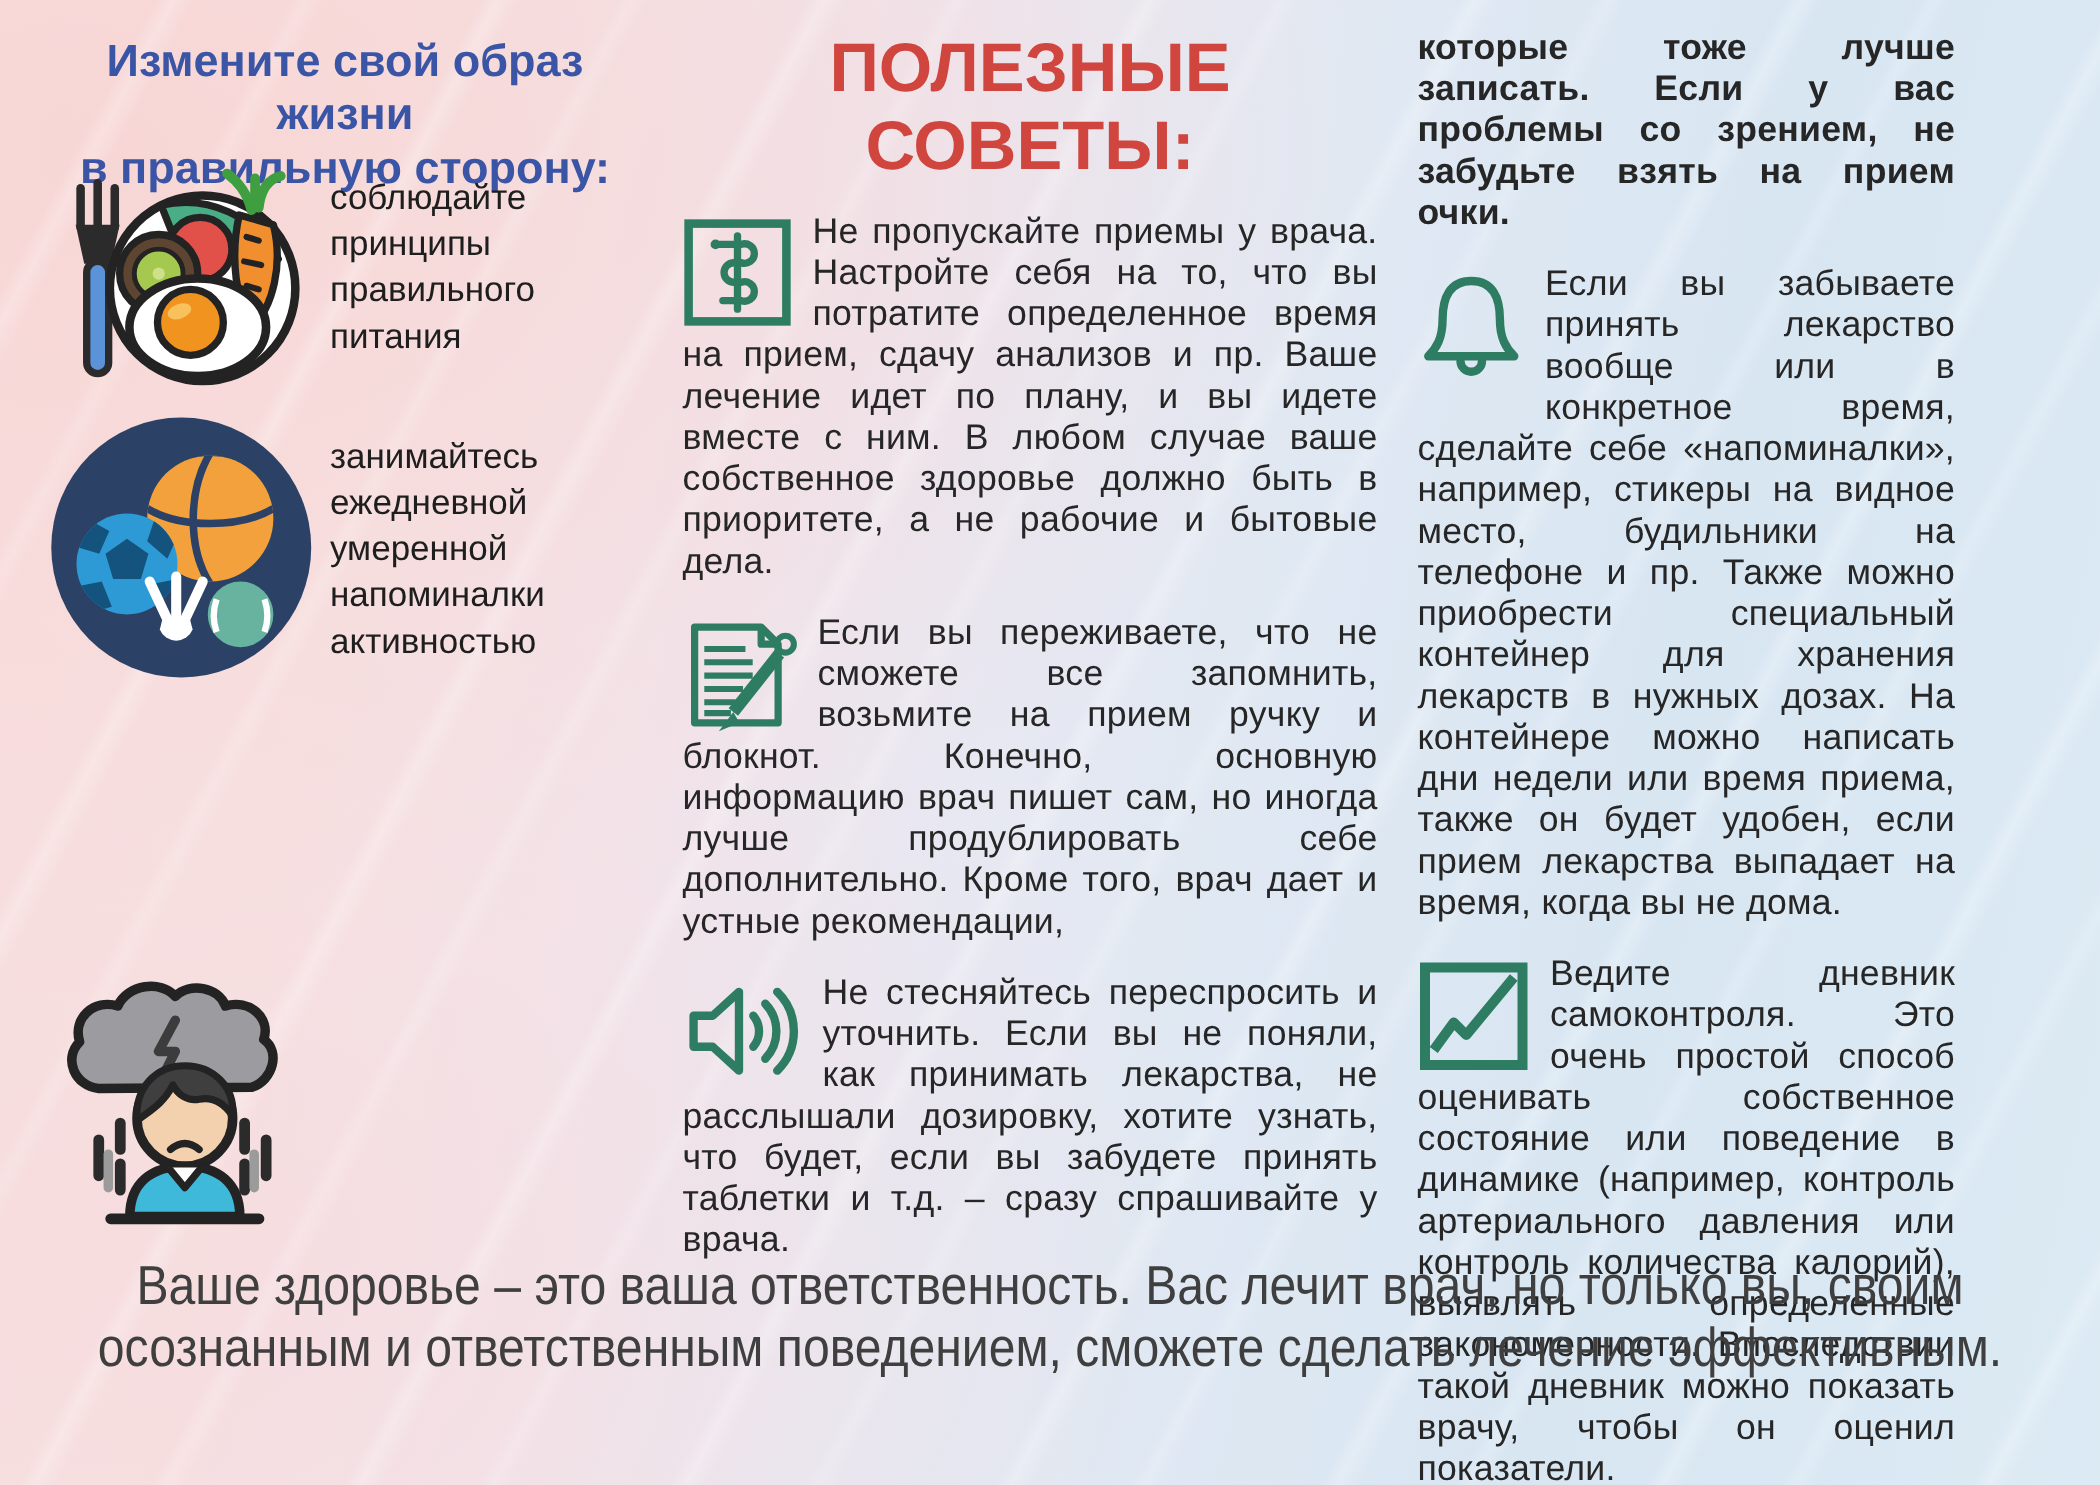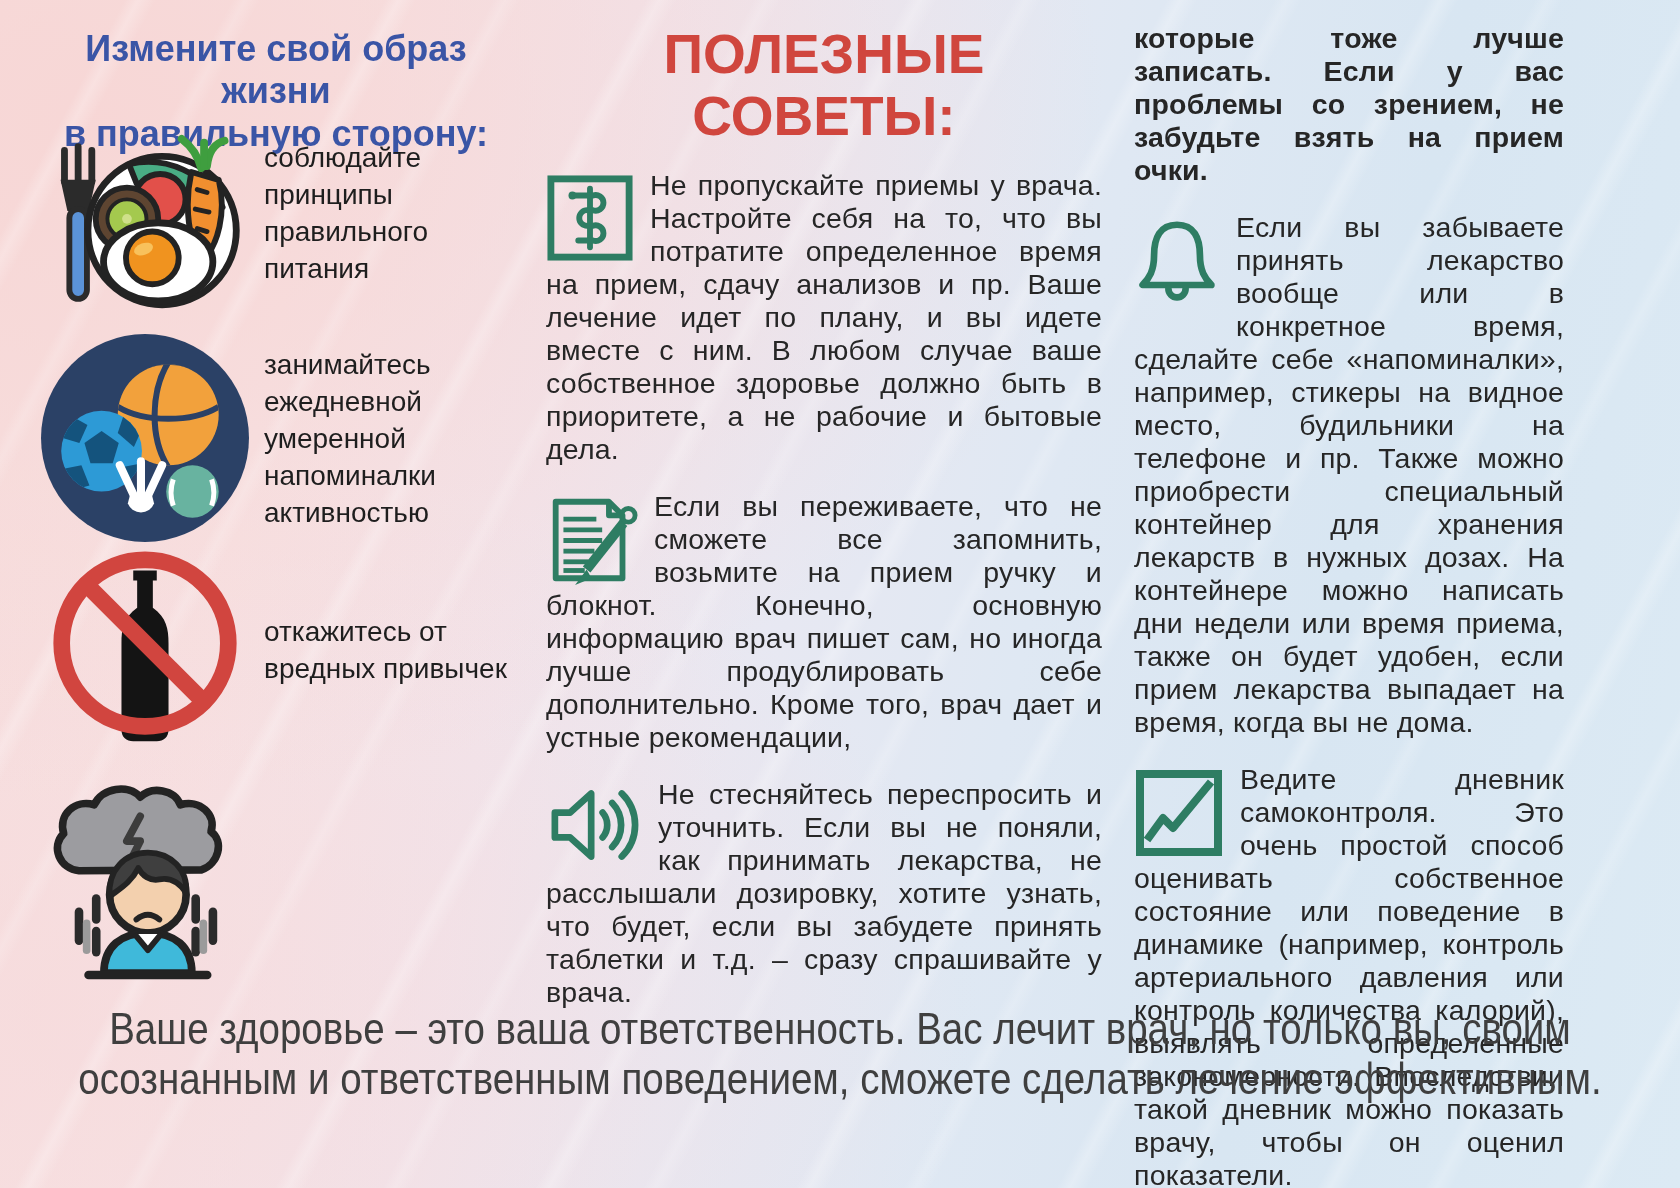--- a/index.html
+++ b/index.html
@@ -150,30 +150,20 @@
           <circle cx="152" cy="158" r="26" fill="#68b3a0"></circle>
           <g stroke="#ffffff" stroke-width="5" fill="none">
             <path d="M133,146 a40,40 0 0 0 0,26"></path>
             <path d="M171,146 a40,40 0 0 1 0,26"></path>
           </g>
         </svg>
       </div>
       <div class="li-label">занимайтесь ежедневной умеренной напоминалки активностью</div>
     </div>
 
-    <div class="lifestyle-item item-3">
-      <div class="li-icon">
-        <svg width="196" height="206" viewBox="0 0 200 210">
-          <path d="M88,24 h24 v10 h-4 v28 c14,10 16,22 16,36 v88 c0,8 -5,12 -12,12 h-24 c-7,0 -12,-4 -12,-12 v-88 c0,-14 2,-26 16,-36 v-28 h-4 z" fill="#141414"></path>
-          <circle cx="100" cy="98" r="85" fill="none" stroke="var(--prohibition-red)" stroke-width="17"></circle>
-          <line x1="40" y1="38" x2="160" y2="158" stroke="var(--prohibition-red)" stroke-width="17"></line>
-        </svg>
-      </div>
-      <div class="li-label">откажитесь от вредных привычек</div>
-    </div>
 
     <div class="lifestyle-item item-4">
       <div class="li-icon">
         <svg width="220" height="220" viewBox="0 0 230 230">
           <g stroke="#2b2b2b" stroke-width="9" stroke-linecap="round">
             <line x1="46" y1="140" x2="46" y2="170"></line>
             <line x1="64" y1="126" x2="64" y2="148"></line>
             <line x1="64" y1="160" x2="64" y2="182"></line>
             <line x1="168" y1="126" x2="168" y2="148"></line>
             <line x1="168" y1="160" x2="168" y2="182"></line>

